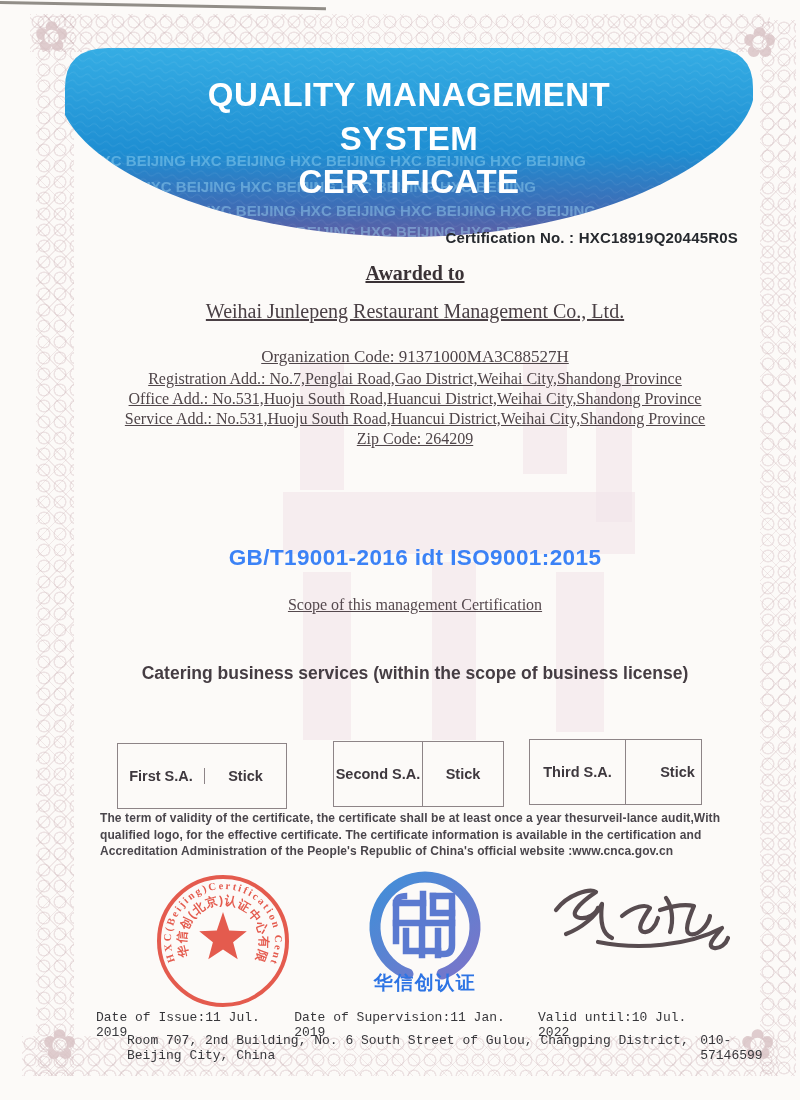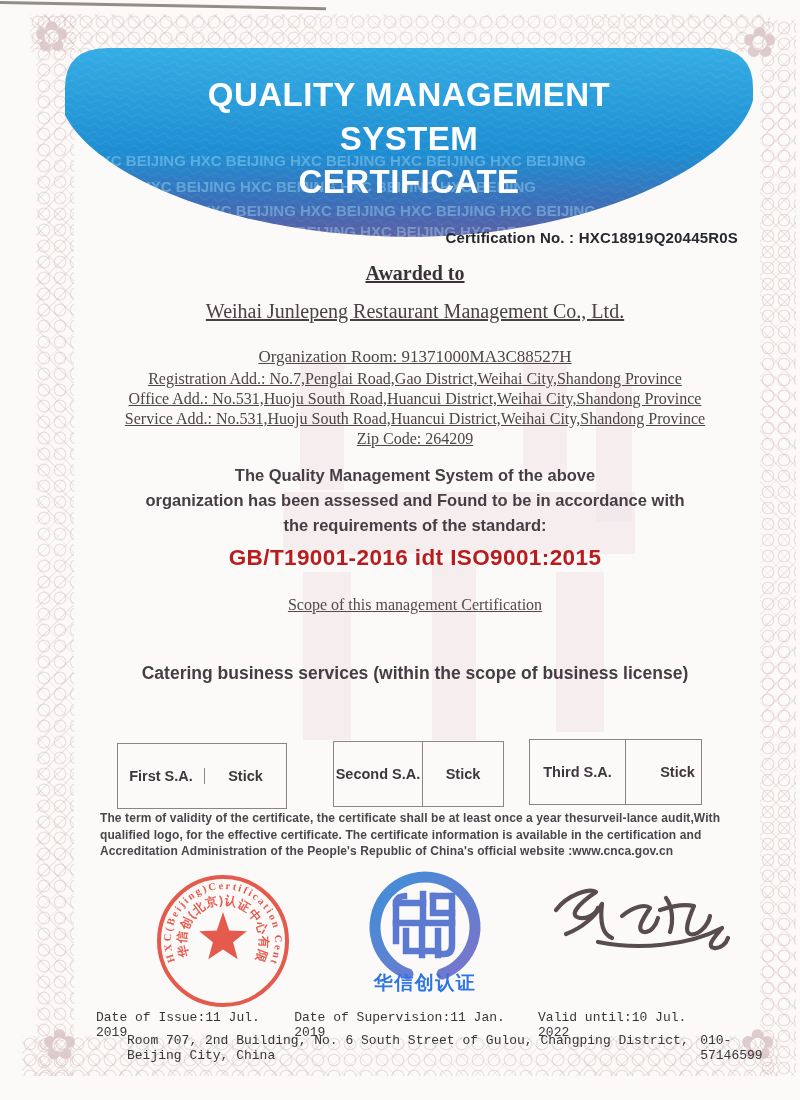--- a/index.html
+++ b/index.html
@@ -34,21 +34,21 @@
     font-size:15px;font-weight:bold;color:#26292e;letter-spacing:.2px;
   }
   
   .ctr{position:absolute;left:70px;width:690px;text-align:center;z-index:2;}
   .serif{font-family:"Liberation Serif",serif;text-decoration:underline;}
   .awarded{top:262px;font-size:20px;font-weight:bold;color:#3a3236;}
   .company{top:300px;font-size:20px;color:#4a4045;}
   .orgcode{top:347px;font-size:17px;color:#4f4549;}
   .addr{font-size:16px;color:#4f4549;}
   .statement{top:463px;font-size:16.5px;line-height:25px;font-weight:bold;color:#463e44;}
-  .standard{top:545px;font-size:22.5px;font-weight:bold;color:#b91c1c;letter-spacing:.4px;text-align:center;}
+  .standard{top:545px;font-size:22.5px;font-weight:bold;color:#3b82f6;letter-spacing:.4px;text-align:center;}
   .scopehead{top:596px;font-size:16px;color:#55494e;}
   .catering{top:663px;font-size:17.5px;font-weight:bold;color:#453d43;}
   
   .sabox{
     position:absolute;height:64px;border:1.5px solid #8d8487;display:flex;z-index:2;
     background:rgba(252,250,248,.25);
   }
   .sabox .cell{
     display:flex;align-items:center;justify-content:center;
     font-size:14.5px;font-weight:bold;color:#3e383e;
@@ -126,31 +126,26 @@
   </svg>
 
   <div class="hdr-title" style="top:76px;">QUALITY MANAGEMENT</div>
   <div class="hdr-title" style="top:120px;">SYSTEM</div>
   <div class="hdr-title" style="top:163px;">CERTIFICATE</div>
 
   <div class="certno"><span>Certification No.</span><span style="white-space:pre;"> : </span><span>HXC18919Q20445R0S</span></div>
 
   <div class="ctr serif awarded">Awarded to</div>
   <div class="ctr serif company">Weihai Junlepeng Restaurant Management Co., Ltd.</div>
-  <div class="ctr serif orgcode">Organization Room: 91371000MA3C88527H</div>
+  <div class="ctr serif orgcode">Organization Code: 91371000MA3C88527H</div>
   <div class="ctr serif addr" style="top:370px;">Registration Add.: No.7,Penglai Road,Gao District,Weihai City,Shandong Province</div>
   <div class="ctr serif addr" style="top:390px;">Office Add.: No.531,Huoju South Road,Huancui District,Weihai City,Shandong Province</div>
   <div class="ctr serif addr" style="top:410px;">Service Add.: No.531,Huoju South Road,Huancui District,Weihai City,Shandong Province</div>
   <div class="ctr serif addr" style="top:430px;">Zip Code: 264209</div>
 
-  <div class="ctr statement">
-    <div>The Quality Management System of the above</div>
-    <div>organization has been assessed and Found to be in accordance with</div>
-    <div>the requirements of the standard:</div>
-  </div>
   <div class="ctr standard">GB/T19001-2016 idt ISO9001:2015</div>
   <div class="ctr serif scopehead">Scope of this management Certification</div>
   <div class="ctr catering">Catering business services (within the scope of business license)</div>
 
   <div class="sabox" style="left:117px;top:743px;width:168px;align-items:center;">
     <div class="cell first" style="width:86px;">First S.A.</div>
     <div class="cell" style="flex:1;">Stick</div>
   </div>
   <div class="sabox" style="left:333px;top:741px;width:169px;">
     <div class="cell first" style="width:88px;">Second S.A.</div>

